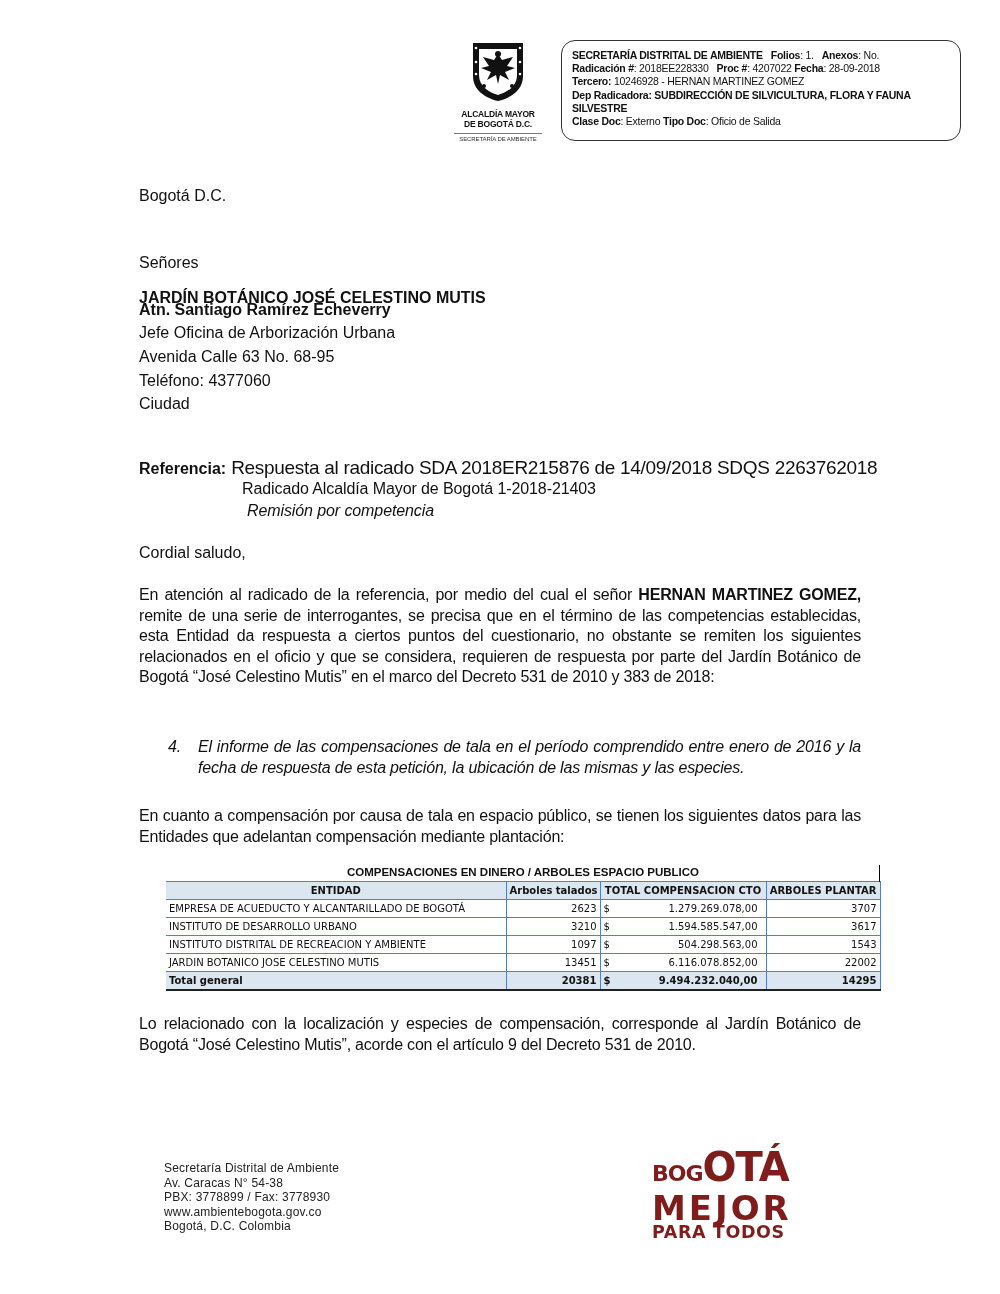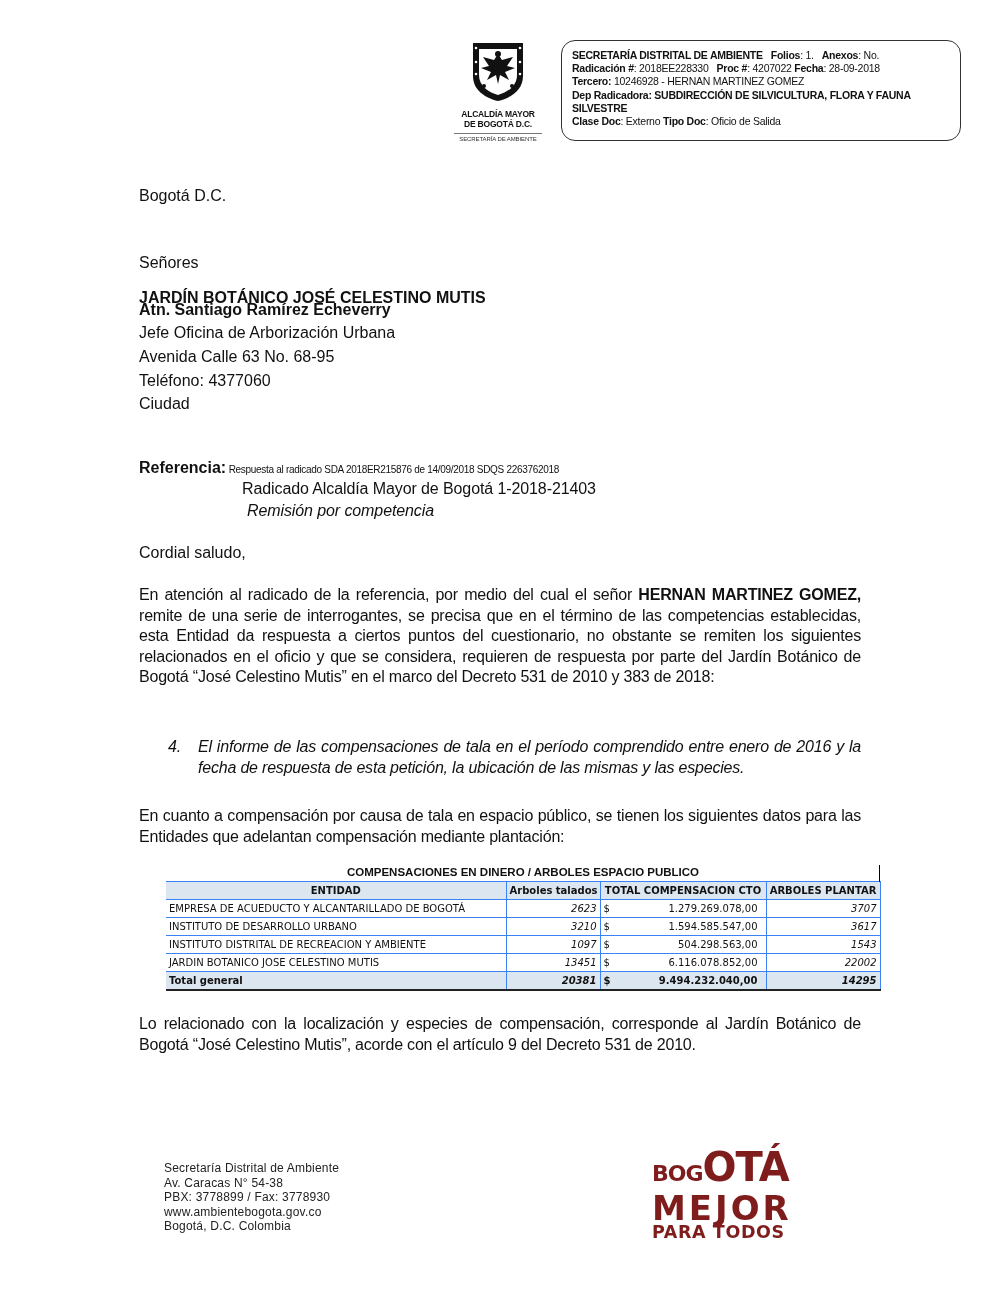--- a/index.html
+++ b/index.html
@@ -15,38 +15,38 @@
   .stamp b { font-weight: bold; }
   .stamp .line { white-space: nowrap; letter-spacing: -0.25px; }
 
   
   .t { position: absolute; left: 139px; font-size: 16px; line-height: 23.5px; }
   .just { width: 722px; text-align: justify; font-size: 16px; line-height: 20.6px; letter-spacing: -0.2px; }
   .bold { font-weight: bold; }
   .ital { font-style: italic; }
 
   .ref-label { font-weight: bold; font-size: 16px; }
-  .ref-main { font-size: 10px; letter-spacing: -0.3px; }
+  .ref-main { font-size: 19px; letter-spacing: -0.3px; }
   .ref2 { position: absolute; left: 242px; font-size: 16px; letter-spacing: -0.1px; }
 
   .li { position: absolute; left: 168px; width: 693px; font-style: italic; font-size: 16px; line-height: 20.5px; letter-spacing: -0.2px; }
   .li .num { position: absolute; left: 0; top: 0; }
   .li .txt { margin-left: 30px; text-align: justify; }
 
   
   .tbl-wrap { position: absolute; left: 166px; top: 865px; width: 714px; }
   .tbl-title { text-align: center; font-size: 11.5px; font-weight: bold; height: 16px; line-height: 15px; position: relative; }
   .tbl-title .rbar { position: absolute; right: 0; top: 0; width: 1px; height: 17px; background: #000; }
   table { border-collapse: collapse; width: 714px; font-family: "DejaVu Sans", sans-serif; font-size: 10px; table-layout: fixed; }
   th, td { border: 1px solid #3b82f6; padding: 0 3px; height: 17px; line-height: 17px; white-space: nowrap; overflow: hidden; }
   th { background: #dce6f1; font-weight: bold; text-align: center; font-size: 10px; }
   td.ent { border-left: none; }
   th.ent { border-left: none; }
   tr.total td { background: #dce6f1; font-weight: bold; }
-  td.num { text-align: right; font-style: italic; }
+  td.num { text-align: right; }
   td.cur { border-right: none; }
   td.amt { border-left: none; text-align: right; padding-right: 8px; }
   tr.total td { border-bottom: 2px solid #222; }
 
   
   .foot { position: absolute; left: 164px; top: 1161px; font-size: 12px; line-height: 14.5px; letter-spacing: 0.2px; color: #222; }
   .brand { position: absolute; left: 652px; top: 1148px; width: 200px; color: #7f1d1d; font-family: "DejaVu Sans", sans-serif; font-weight: bold; }
   .brand .l1 { font-size: 40px; line-height: 38px; letter-spacing: -1px; }
   .brand .l1 .sm { font-size: 22px; }
   .brand .l2 { font-size: 34px; line-height: 30px; letter-spacing: 3px; }

